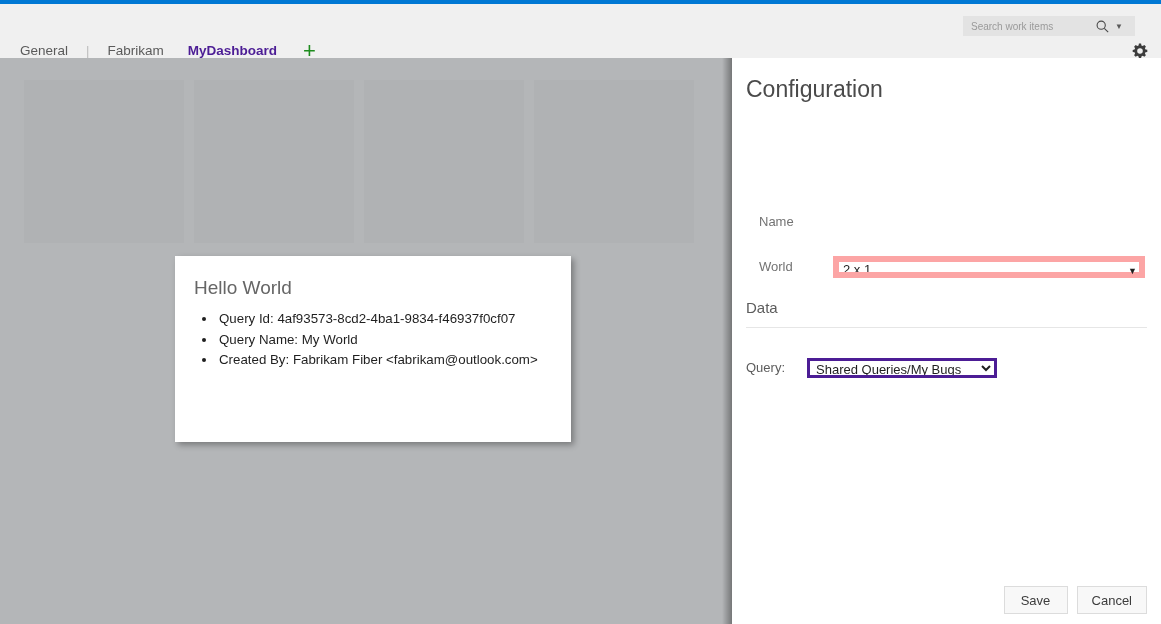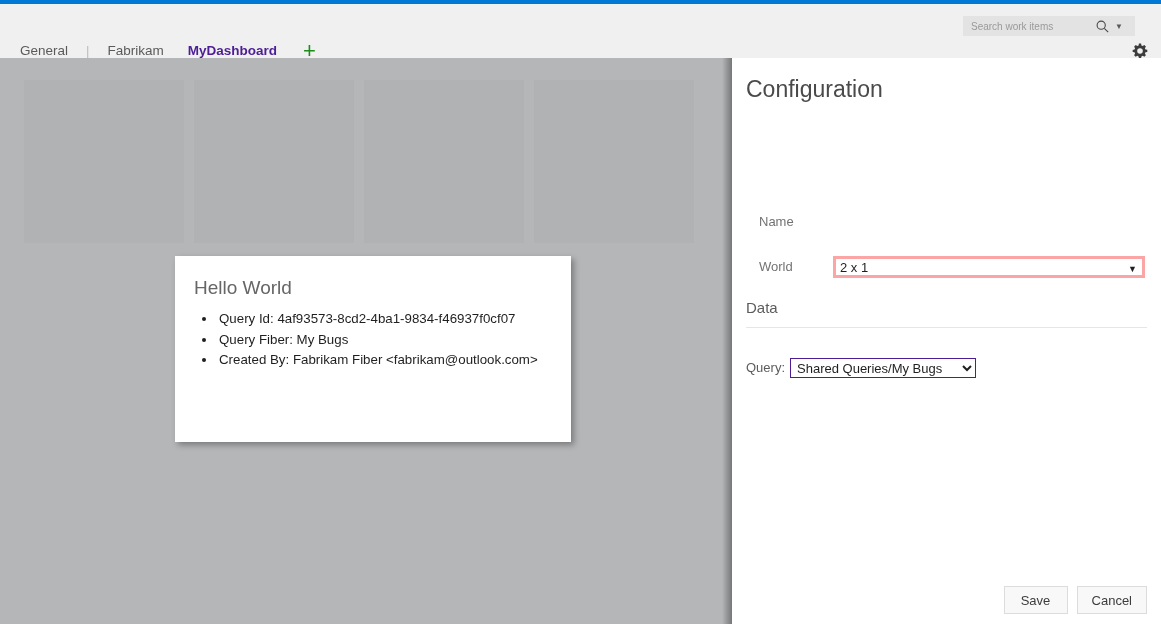--- a/index.html
+++ b/index.html
@@ -246,21 +246,21 @@
     background: #ffffff;
     font-family: "Liberation Sans", sans-serif;
     font-size: 13px;
     color: #1f1f1f;
     padding: 0 6px;
     outline: none;
   }
   #size-select {
     box-sizing: border-box;
     width: 312px; height: 22px;
-    border: 3px solid #fca5a5;
+    border: 6px solid #fca5a5;
     background: #ffffff;
     font-family: "Liberation Sans", sans-serif;
     font-size: 13px;
     color: #1f1f1f;
     padding: 0 4px;
     outline: none;
     -webkit-appearance: none;
     appearance: none;
     position: relative;
   }
@@ -277,29 +277,29 @@
 
   #query-row {
     position: absolute;
     left: 14px; top: 300px;
     display: flex;
     align-items: center;
   }
   #query-label {
     font-size: 13px;
     color: #5c5c5c;
-    margin-right: 5px;
+    margin-right: 22px;
     line-height: 18px;
   }
   #query-select {
     font-family: "Liberation Sans", sans-serif;
     font-size: 13px;
     color: #1f1f1f;
     height: 20px;
-    border: 1px solid #4c1d95;
+    border: 3px solid #4c1d95;
     background: #ffffff;
     padding: 0 2px;
   }
 
   #config-actions {
     position: absolute;
     right: 14px; bottom: 10px;
     display: flex;
     gap: 9px;
     padding-left: 47px;
@@ -356,21 +356,21 @@
 <div id="dashboard-canvas">
   <div id="dashboard-tile-1" class="dashboard-tile"></div>
   <div id="dashboard-tile-2" class="dashboard-tile"></div>
   <div id="dashboard-tile-3" class="dashboard-tile"></div>
   <div id="dashboard-tile-4" class="dashboard-tile"></div>
 
   <div id="widget-preview">
     <h2 id="widget-preview-title">Hello World</h2>
     <ul id="widget-preview-list">
       <li>Query Id: 4af93573-8cd2-4ba1-9834-f46937f0cf07</li>
-      <li>Query Fiber: My Bugs</li>
+      <li>Query Name: My World</li>
       <li>Created By: Fabrikam Fiber &lt;fabrikam@outlook.com&gt;</li>
     </ul>
   </div>
 </div>
 
 <div id="config-panel-shadow"></div>
 
 <div id="config-panel">
 
   <h1 id="config-title">Configuration</h1>

